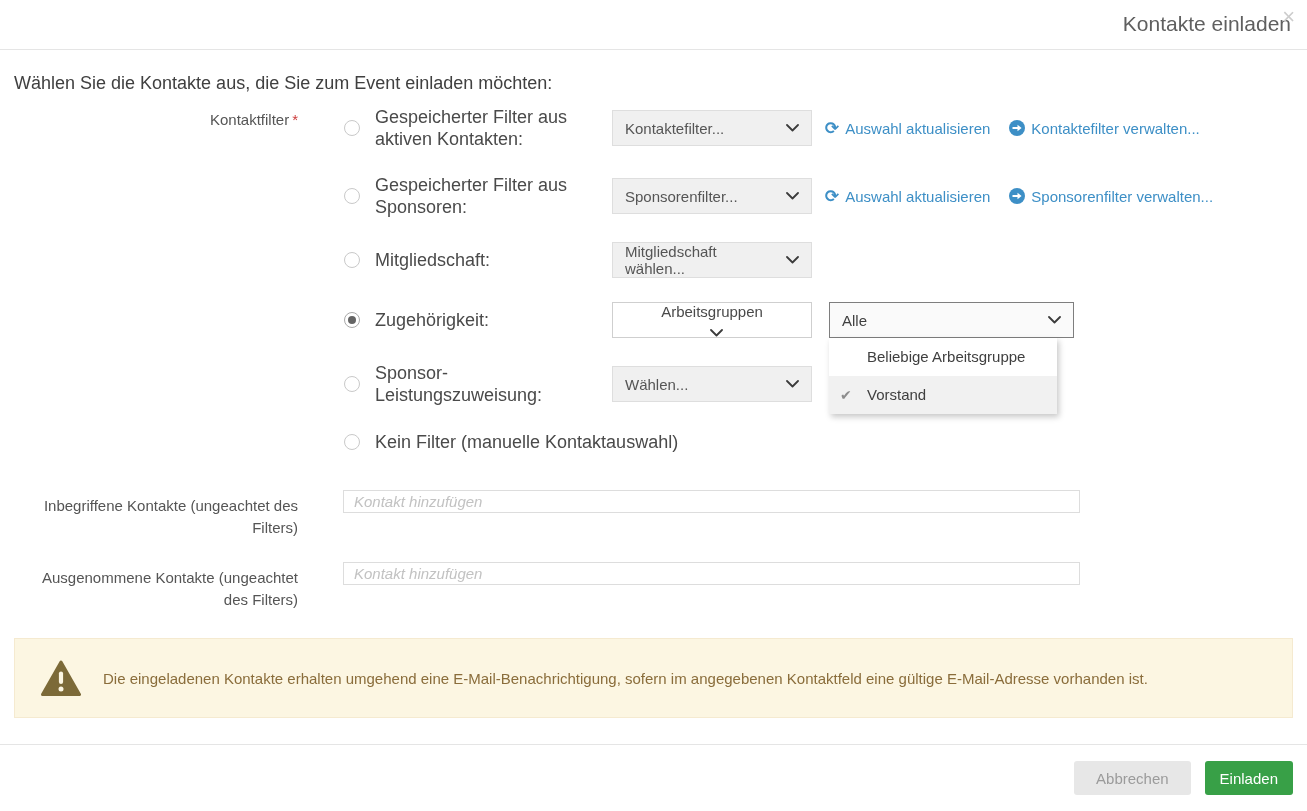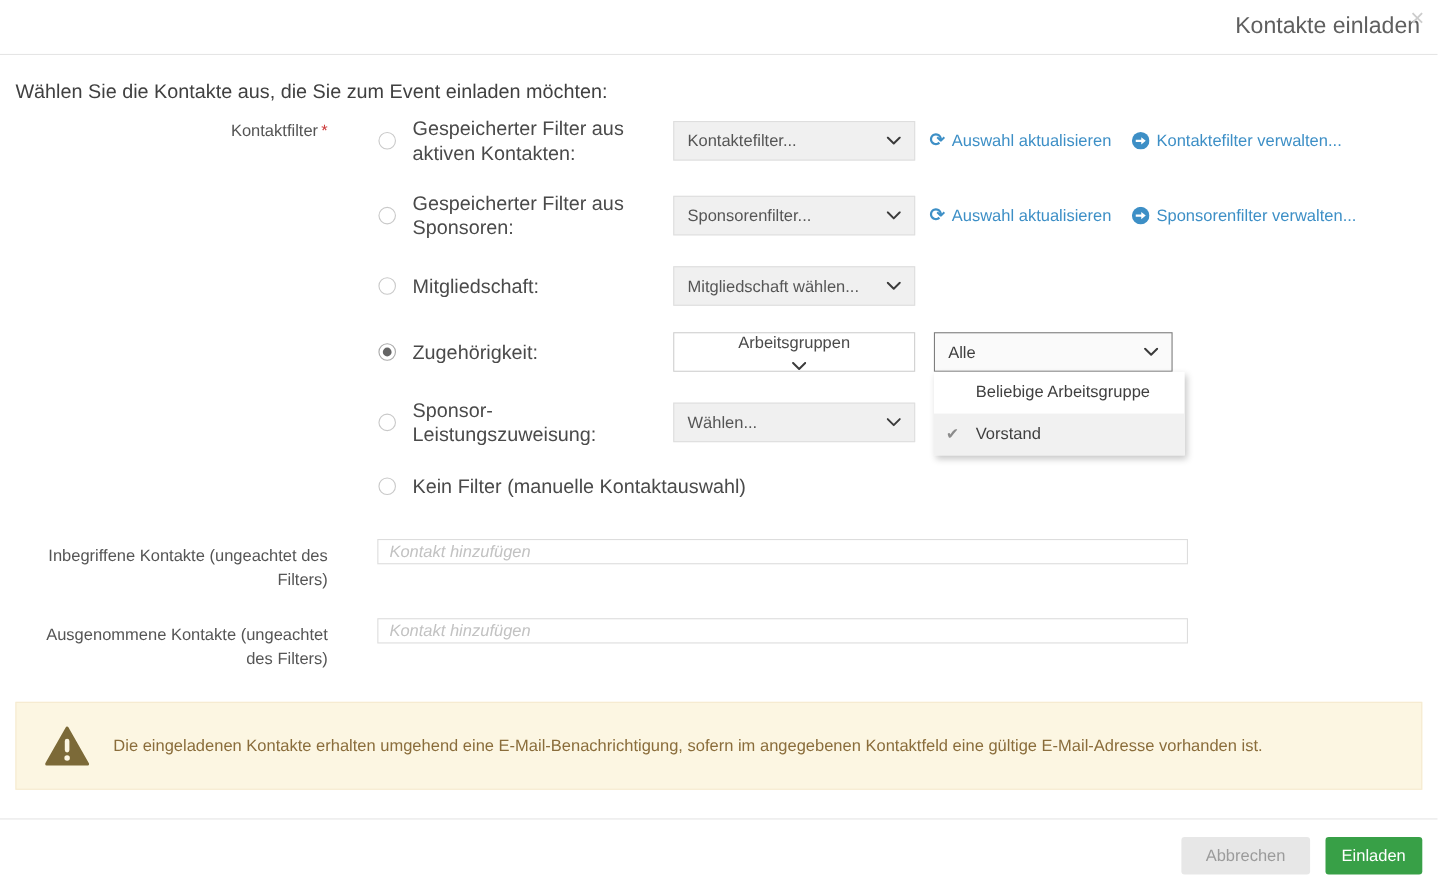--- a/index.html
+++ b/index.html
@@ -51,28 +51,28 @@
     border-radius: 50%; background: #646464;
   }
   .option-label {
     margin-left: 15px; width: 222px; flex: none;
     font-size: 18px; color: #4a4a4a; line-height: 22px;
   }
   .option-label.wide { width: auto; white-space: nowrap; }
 
   
   .select {
-    margin-left: 15px; width: 220px; height: 36px; flex: none;
+    margin-left: 15px; width: 200px; height: 36px; flex: none;
     display: flex; align-items: center; justify-content: space-between;
     padding: 0 12px; background: #f0f0f0; border: 1px solid #dedede;
     font-size: 15px; color: #555; cursor: pointer;
   }
   .select.white { background: #fff; border-color: #cfcfcf; color: #4a4a4a; flex-direction: column; }
   .select-wrap { position: relative; margin-left: 17px; flex: none; }
-  .select-wrap .select { margin-left: 0; width: 217px; }
+  .select-wrap .select { margin-left: 0; width: 245px; }
   .select.open { background: #fafafa; border-color: #7e7e7e; color: #3f3f3f; }
   .chevron { display: inline-flex; margin-left: 8px; }
 
   
   .dropdown-menu {
     position: absolute; top: 100%; left: 0; width: 228px; z-index: 20;
     background: #fff; box-shadow: 2px 3px 6px rgba(0,0,0,0.22);
   }
   .menu-item {
     position: relative; padding: 9px 12px 9px 38px;

